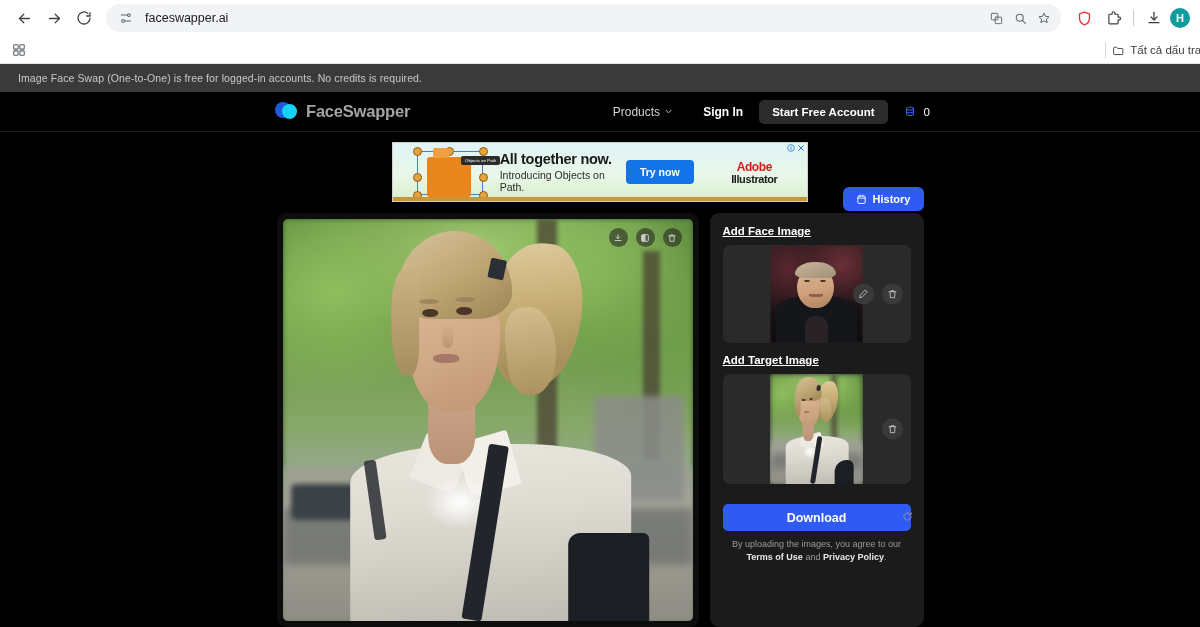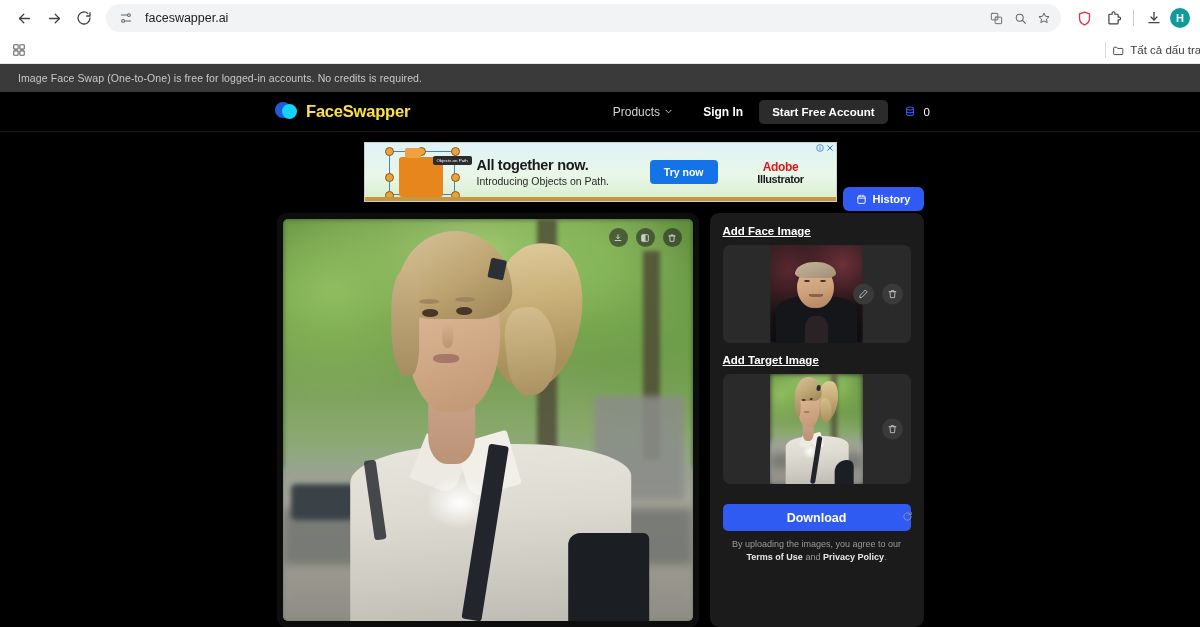--- a/index.html
+++ b/index.html
@@ -88,38 +88,38 @@
     height: 40px;
     background: #000;
     display:flex; align-items:center;
     position:relative;
     border-bottom: 1px solid #1a1a1a;
   }
   .logo-wrap { position:absolute; left:275px; display:flex; align-items:center; gap:9px; }
   .logo-mark { position:relative; width:22px; height:22px; }
   .logo-mark .c1 { position:absolute; left:0; top:1px; width:16px; height:16px; border-radius:50%; background:#1e5bd8; }
   .logo-mark .c2 { position:absolute; left:7px; top:3px; width:15px; height:15px; border-radius:50%; background:#15d3f5; }
-  .logo-text { color:#fde047; font-size:16.5px; font-weight:bold; letter-spacing:-.2px; }
+  .logo-text { color:#a3a3a3; font-size:16.5px; font-weight:bold; letter-spacing:-.2px; }
 
   .header-nav { position:absolute; right:270px; display:flex; align-items:center; gap:0; }
   .nav-products { color:#d2d2d2; font-size:12px; display:flex; align-items:center; gap:4px; padding:0 14px; }
   .nav-signin { color:#fff; font-size:12px; font-weight:bold; padding:0 16px; }
   .btn-start {
     background:#2b2b2b; color:#fff;
     font-size:11.5px; font-weight:bold;
     padding:6px 13px; border-radius:5px;
     white-space:nowrap;
   }
   .credits { display:flex; align-items:center; gap:7px; margin-left:16px; }
   .credits-count { color:#fff; font-size:11.5px; }
 
   
   .ad-wrap { display:flex; justify-content:center; padding-top:10px; }
   .ad-banner {
-    width:473px; height:60px;
+    width:416px; height:60px;
     background: linear-gradient(180deg,#dff3f7 0%, #e9f7e8 55%, #d8eecb 100%);
     position:relative;
     border:1px solid #cfcfcf;
     overflow:hidden;
     display:flex; align-items:center;
   }
   .ad-banner:after {
     content:""; position:absolute; left:0; right:0; bottom:0; height:4px; background:#c8973a;
   }
   .ad-left { width:112px; height:100%; position:relative; }

